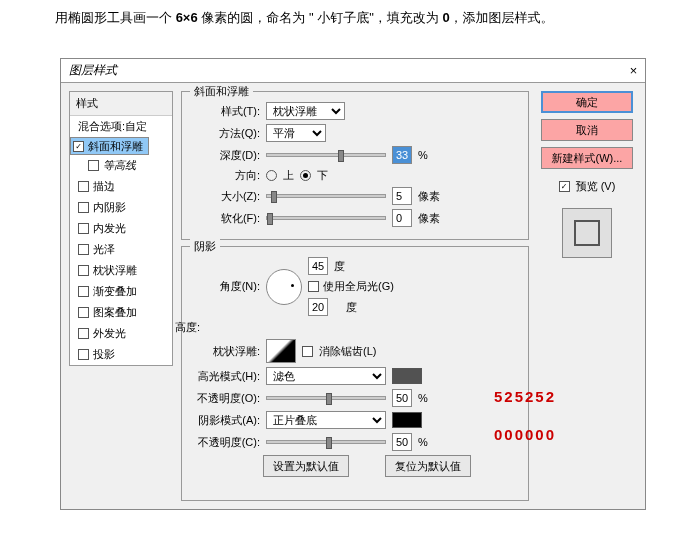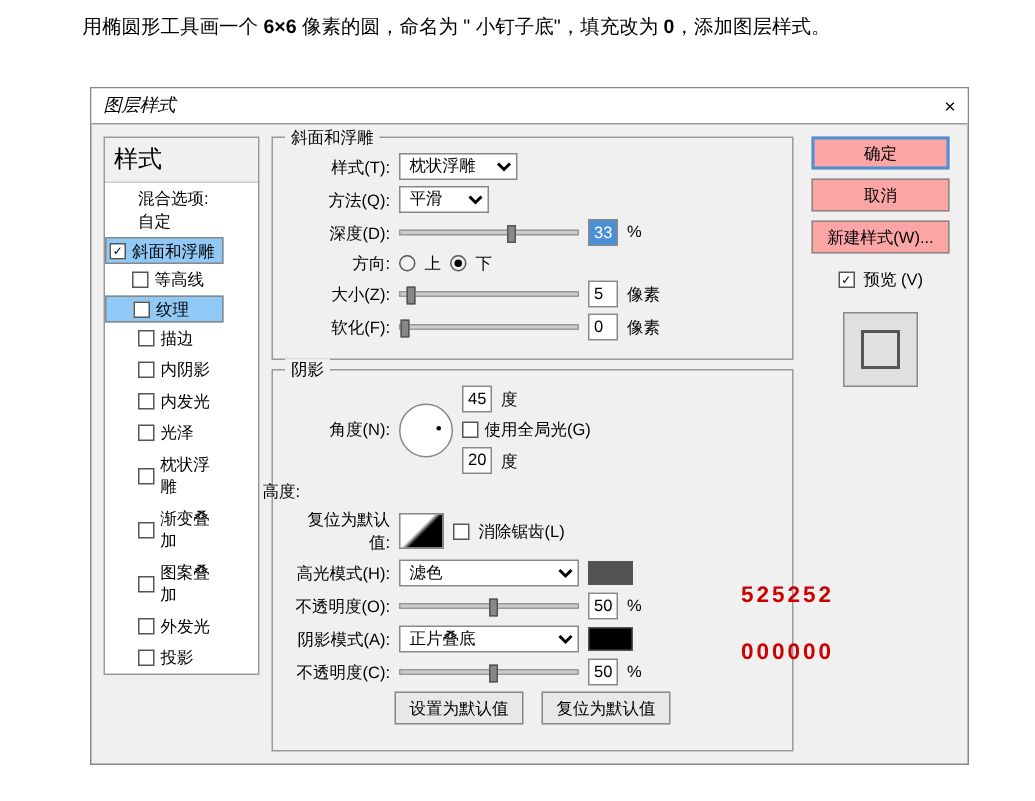--- a/index.html
+++ b/index.html
@@ -5,25 +5,25 @@
 * { box-sizing: border-box; margin: 0; padding: 0; font-family: "Microsoft YaHei", sans-serif; }
 body { background: #fff; width: 690px; height: 534px; position: relative; }
 .instruction { font-size: 13px; padding: 8px 55px 4px 55px; line-height: 1.6; }
 .instruction b { font-weight: bold; }
 .dialog { position: absolute; left: 60px; top: 58px; width: 586px; height: 452px; border: 1px solid #888; background: #f0f0f0; }
 .titlebar { height: 24px; background: #fff; border-bottom: 1px solid #999; display: flex; align-items: center; padding: 0 8px; font-size: 12px; justify-content: space-between; font-style: italic; }
 .closebtn { font-size: 13px; cursor: pointer; }
 .body { display: flex; height: calc(100% - 24px); padding: 8px; gap: 8px; }
 .sidecol { width: 104px; display: flex; flex-direction: column; gap: 4px; }
 .sidebox { border: 1px solid #999; background: #fff; }
-.sidebox .hd { font-size: 16px; padding: 4px 6px; border-bottom: 1px solid #ccc; background: #f0f0f0; }
+.sidebox .hd { font-size: 11px; padding: 4px 6px; border-bottom: 1px solid #ccc; background: #f0f0f0; }
 .sidebox .bd { font-size: 11px; }
-.rowitem { display: flex; align-items: center; padding: 3px 22px; gap: 4px; cursor: pointer; }
+.rowitem { display: flex; align-items: center; padding: 3px 8px; gap: 4px; cursor: pointer; }
 .rowitem.sel { background: #90c8f6; }
-.rowitem.sub { padding-left: 18px; }
+.rowitem.sub { padding-left: 18px; font-style: italic; }
 .cb { width: 11px; height: 11px; border: 1px solid #555; background: #fff; display: inline-flex; align-items: center; justify-content: center; font-size: 8px; }
 .maincol { flex: 1; display: flex; flex-direction: column; gap: 6px; }
 .group { border: 1px solid #999; padding: 6px 10px 8px 10px; position: relative; background: #f0f0f0; }
 .group-title { position: absolute; top: -8px; left: 8px; background: #f0f0f0; font-size: 11px; padding: 0 4px; }
 .subtitle { font-size: 11px; margin: 4px 0 6px 2px; }
 .frow { display: flex; align-items: center; font-size: 11px; margin: 4px 0; gap: 6px; }
 .flabel { width: 68px; text-align: right; }
 .sel { width: 79px; height: 18px; border: 1px solid #888; background: #fff; font-size: 11px; padding: 0 2px; }
 .sel.small { width: 60px; }
 .slider { width: 120px; height: 4px; background: #ccc; position: relative; border: 1px solid #999; }
@@ -35,21 +35,21 @@
 .anglewheel { width: 36px; height: 36px; border: 1px solid #888; border-radius: 50%; background: #fff; position: relative; }
 .anglewheel::after { content: ""; position: absolute; width: 3px; height: 3px; background: #000; border-radius: 50%; left: 24px; top: 14px; }
 .contour { width: 30px; height: 24px; border: 1px solid #888; background: linear-gradient(135deg,#fff 0%,#fff 45%,#000 55%,#000 100%); }
 .swatch { width: 30px; height: 16px; border: 1px solid #555; }
 .rightcol { width: 100px; display: flex; flex-direction: column; gap: 6px; align-items: center; }
 .btn { width: 92px; height: 22px; border: 1px solid #888; background: #fca5a5; font-size: 11px; cursor: pointer; display: flex; align-items: center; justify-content: center; }
 .btn.primary { border: 2px solid #4a90d6; }
 .previewbox { width: 50px; height: 50px; border: 1px solid #888; background: #e0e0e0; margin-top: 4px; display: flex; align-items: center; justify-content: center; }
 .previewbox-inner { width: 26px; height: 26px; border: 2px solid #555; }
 .footer { display: flex; justify-content: center; gap: 12px; margin-top: 4px; }
-.footbtn { width: 86px; height: 22px; border: 1px solid #888; background: #e8e8e8; font-size: 11px; cursor: pointer; }
+.footbtn { width: 86px; height: 22px; border: 1px solid #888; background: #e8e8e8; font-size: 11px; cursor: pointer; margin-left: 24px; }
 .anno { position: absolute; color: #c00; font-weight: bold; font-size: 15px; font-family: Arial; letter-spacing: 2px; }
 </style>
 </head>
 <body>
 
 <div class="instruction">
   <span>用椭圆形工具画一个 </span><b>6×6</b><span> 像素的圆，命名为 " 小钉子底"，填充改为 </span><b>0</b><span>，添加图层样式。</span>
 </div>
 
 <div class="dialog">
@@ -68,24 +68,20 @@
             </div>
           <div id="style-list">
               <div class="rowitem sel">
                 <span class="cb">✓</span>
                 <span>斜面和浮雕</span>
               </div>
               <div class="rowitem sub">
                 <span class="cb"></span>
                 <span>等高线</span>
               </div>
-              <div class="rowitem sel sub">
-                <span class="cb"></span>
-                <span>纹理</span>
-              </div>
               <div class="rowitem">
                 <span class="cb"></span>
                 <span>描边</span>
               </div>
               <div class="rowitem">
                 <span class="cb"></span>
                 <span>内阴影</span>
               </div>
               <div class="rowitem">
                 <span class="cb"></span>
@@ -172,31 +168,31 @@
           <div class="anglewheel"></div>
           <div style="display:flex;flex-direction:column;gap:4px">
             <div style="display:flex;align-items:center;gap:6px">
               <input class="numfield" value="45" style="">
               <span>度</span>
             </div>
             <div style="display:flex;align-items:center;gap:4px">
               <span class="cb"></span>
               <span>使用全局光(G)</span>
             </div>
-            <div style="display:flex;align-items:center;gap:6px">
+            <div style="display:flex;align-items:center;gap:18px">
               <input class="numfield" value="20" style="">
               <span>度</span>
             </div>
           </div>
         </div>
         <div class="frow" style="margin-left:-40px">
           <span class="flabel" style="width:48px">高度:</span>
         </div>
         <div class="frow">
-          <span class="flabel">复位为默认值:</span>
+          <span class="flabel">枕状浮雕:</span>
           <div class="contour"></div>
           <span class="cb"></span>
           <span>消除锯齿(L)</span>
         </div>
         <div class="frow">
           <span class="flabel">高光模式(H):</span>
           <select class="sel" style="width:120px"><option>滤色</option></select>
           <div class="swatch" style="background:#525252"></div>
         </div>
         <div class="frow">

